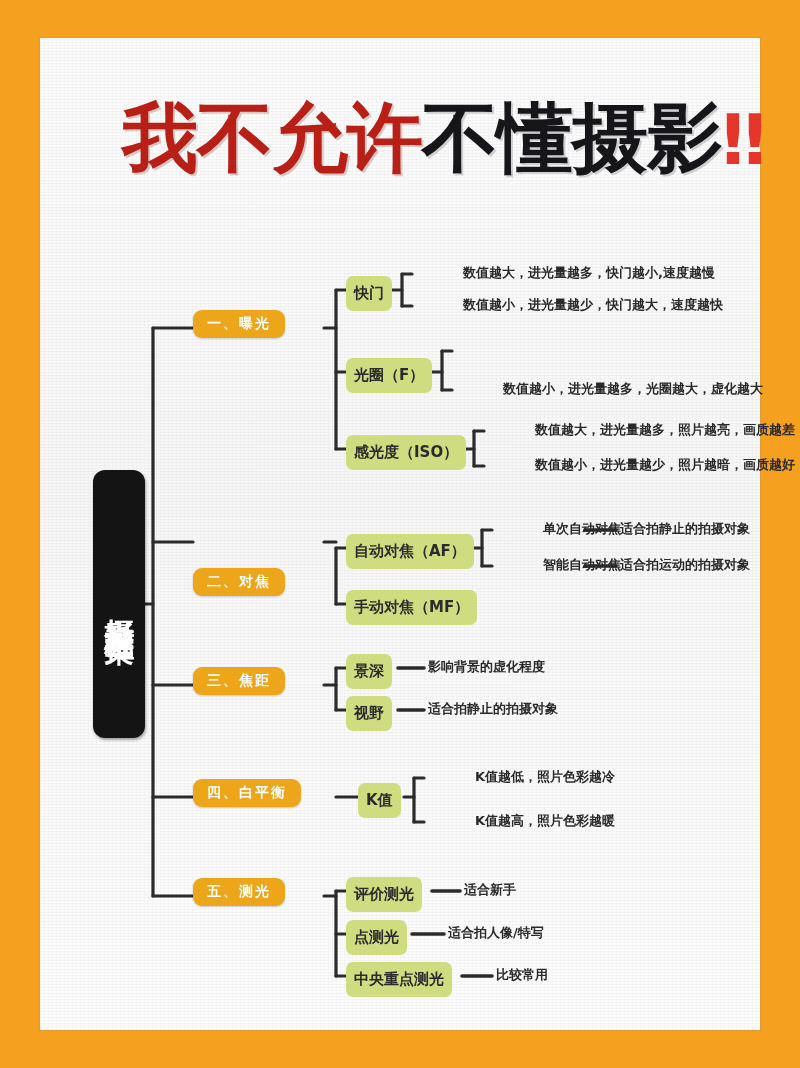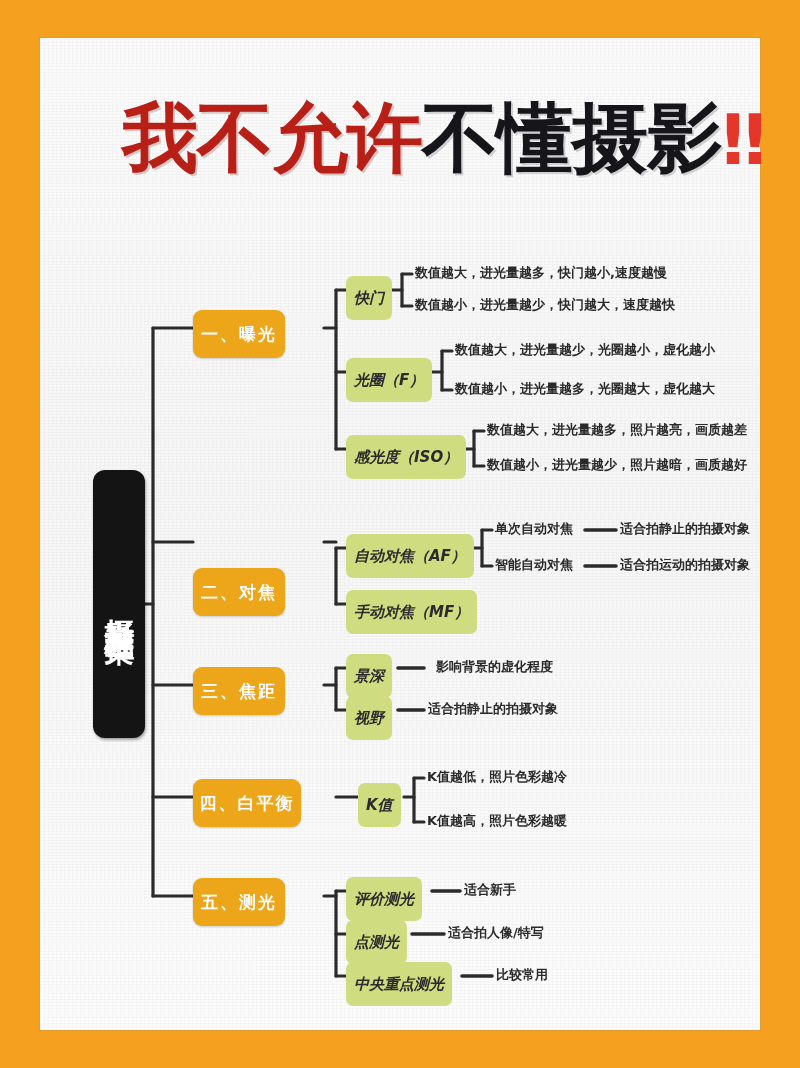--- a/index.html
+++ b/index.html
@@ -101,43 +101,43 @@
     box-sizing: border-box;
     white-space: nowrap;
     font-family: "DejaVu Sans", "Liberation Sans", sans-serif;
   }
 
   .cat {
     background: #EDA519;
     border-radius: 9px;
     color: #FFFFFF;
     font-weight: 700;
-    font-size: 17px;
+    font-size: 14px;
     letter-spacing: 2px;
-    height: 48px;
+    height: 28px;
     box-shadow: 0 1px 2px rgba(0,0,0,0.18);
   }
 
   .sub {
     background: #CFDC80;
     border-radius: 7px;
     color: #2b2b2b;
     font-weight: 600;
     font-size: 15px;
-    height: 44px;
+    height: 35px;
     padding: 0 8px;
-    font-style: italic;
   }
 
   .leaf {
     color: #2a2a2a;
     font-weight: 600;
     font-size: 13px;
     letter-spacing: 0px;
     justify-content: center;
+    margin-left: 48px;
   }
 
   .tail {
     color: #2a2a2a;
     font-weight: 600;
     font-size: 13px;
     justify-content: flex-start;
   }
 </style>
 </head>
@@ -237,23 +237,20 @@
       <div class="node leaf" style="left:375px; top:226px;">
         <span>数值越大，进光量越多，快门越小,速度越慢</span>
       </div>
       <div class="node leaf" style="left:375px; top:258px;">
         <span>数值越小，进光量越少，快门越大，速度越快</span>
       </div>
 
       <div class="node sub" style="left:306px; top:320px;">
         <span>光圈（F）</span>
       </div>
-      <div class="node leaf" style="left:415px; top:303px;">
-        <span>数值越大，进光量越少，光圈越小，虚化越小</span>
-      </div>
       <div class="node leaf" style="left:415px; top:342px;">
         <span>数值越小，进光量越多，光圈越大，虚化越大</span>
       </div>
 
       <div class="node sub" style="left:306px; top:397px;">
         <span>感光度（ISO）</span>
       </div>
       <div class="node leaf" style="left:447px; top:383px;">
         <span>数值越大，进光量越多，照片越亮，画质越差</span>
       </div>
@@ -285,21 +282,21 @@
         <span>手动对焦（MF）</span>
       </div>
 
       <div class="node cat" style="left:153px; top:629px; width:92px;">
         <span>三、焦距</span>
       </div>
 
       <div class="node sub" style="left:306px; top:616px;">
         <span>景深</span>
       </div>
-      <div class="node tail" style="left:396px; top:620px;">
+      <div class="node tail" style="left:388px; top:620px;">
         <span>影响背景的虚化程度</span>
       </div>
 
       <div class="node sub" style="left:306px; top:658px;">
         <span>视野</span>
       </div>
       <div class="node tail" style="left:388px; top:662px;">
         <span>适合拍静止的拍摄对象</span>
       </div>
 

